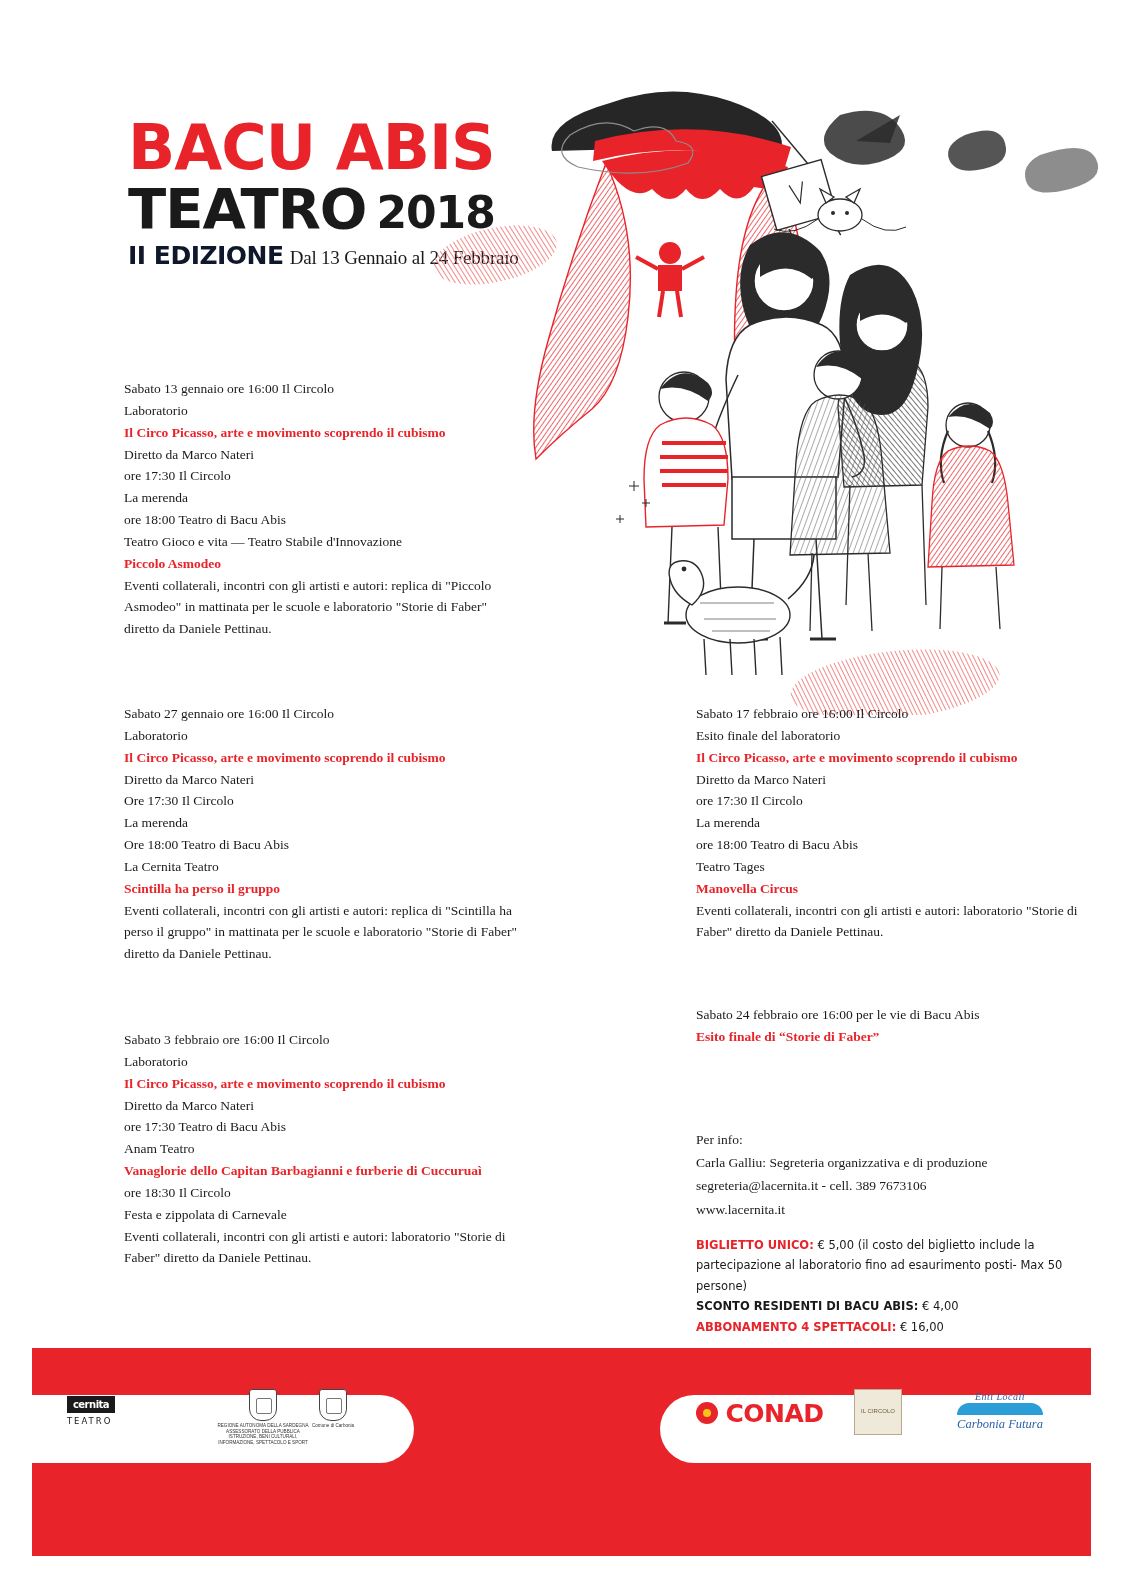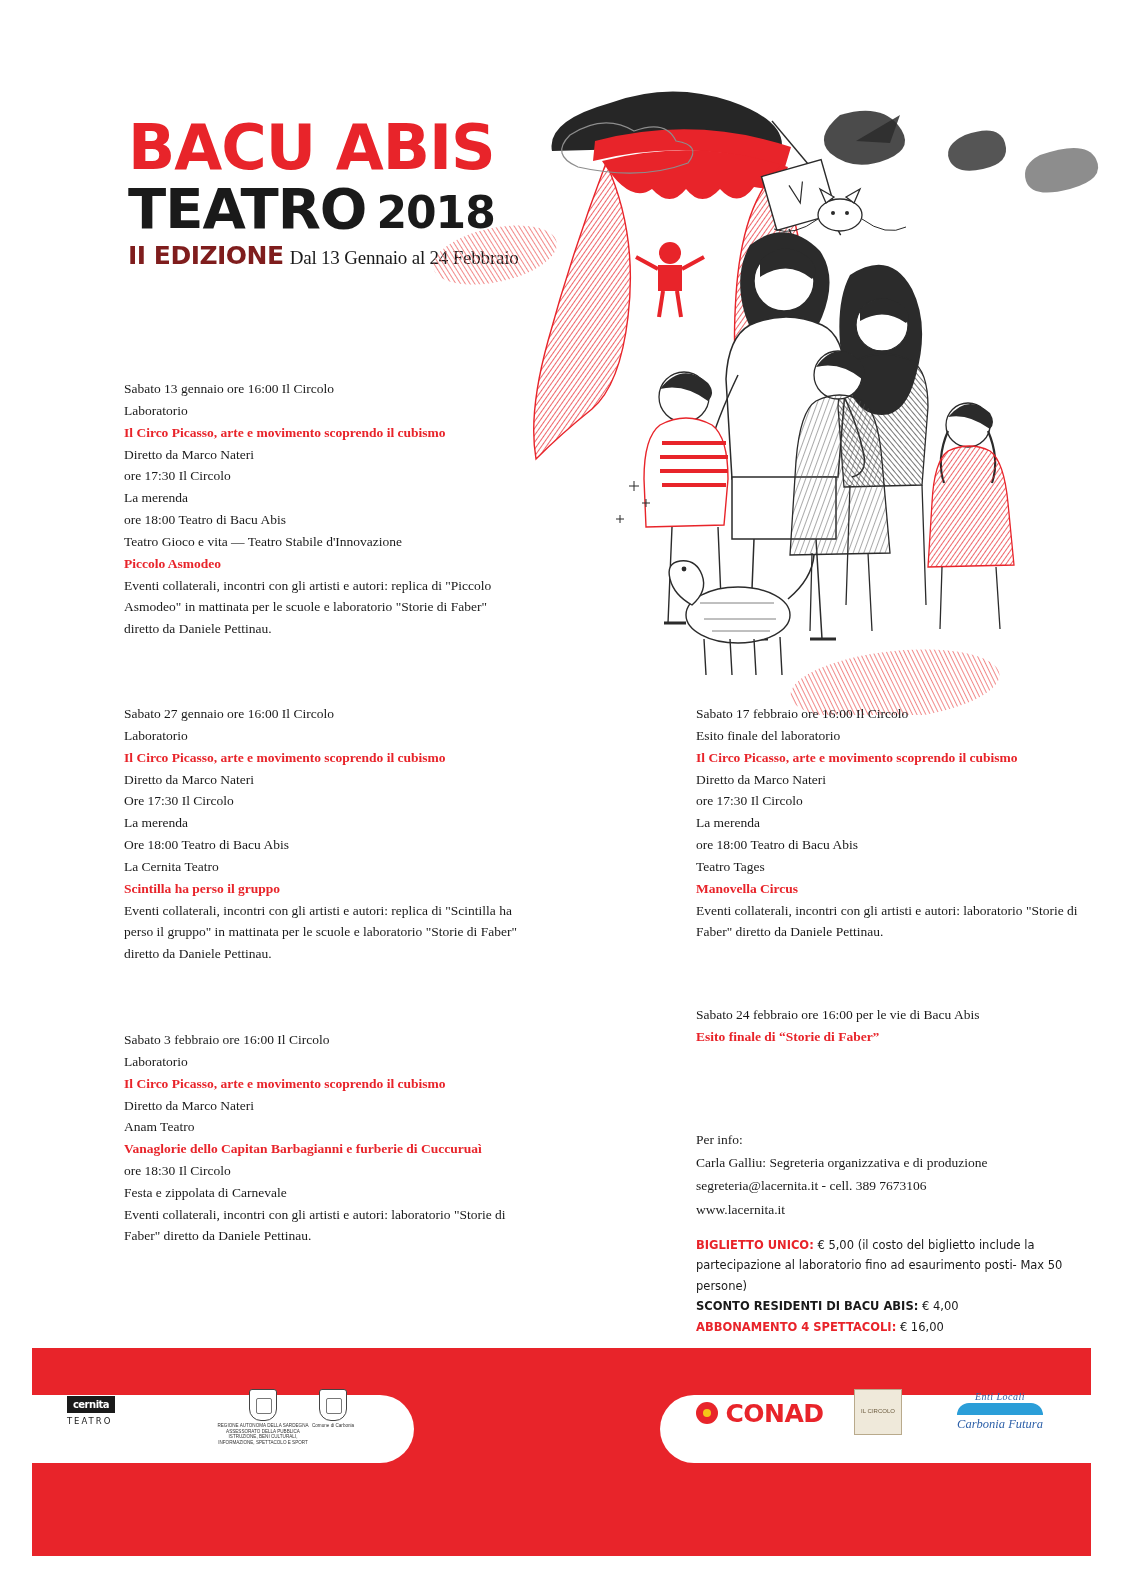--- a/index.html
+++ b/index.html
@@ -63,21 +63,21 @@
   .title-edition-row {
     display: flex;
     align-items: baseline;
     gap: 6px;
     margin-top: 4px;
   }
   .title-edition {
     font-family: "DejaVu Sans", sans-serif;
     font-weight: bold;
     font-size: 25px;
-    color: #7f1d1d;
+    color: #0f172a;
     letter-spacing: -0.5px;
   }
   .title-dates {
     font-family: "Liberation Serif", serif;
     font-size: 19px;
     color: #1a1a1a;
     letter-spacing: -0.2px;
   }
 
   
@@ -419,20 +419,21 @@
     <div class="line">La Cernita Teatro</div>
     <div class="line hl-red">Scintilla ha perso il gruppo</div>
     <div class="para">Eventi collaterali, incontri con gli artisti e autori: replica di "Scintilla ha perso il gruppo" in mattinata per le scuole e laboratorio "Storie di Faber" diretto da Daniele Pettinau.</div>
   </div>
 
   <div class="col col-left sec-3">
     <div class="line">Sabato 3 febbraio ore 16:00 Il Circolo</div>
     <div class="line">Laboratorio</div>
     <div class="line hl-red">Il Circo Picasso, arte e movimento scoprendo il cubismo</div>
     <div class="line">Diretto da Marco Nateri</div>
+    <div class="line">ore 17:30 Teatro di Bacu Abis</div>
     <div class="line">Anam Teatro</div>
     <div class="line hl-red">Vanaglorie dello Capitan Barbagianni e furberie di Cuccuruaì</div>
     <div class="line">ore 18:30 Il Circolo</div>
     <div class="line">Festa e zippolata di Carnevale</div>
     <div class="para">Eventi collaterali, incontri con gli artisti e autori: laboratorio "Storie di Faber" diretto da Daniele Pettinau.</div>
   </div>
 
   <div class="col col-right sec-4">
     <div class="line">Sabato 17 febbraio ore 16:00 Il Circolo</div>
     <div class="line">Esito finale del laboratorio</div>

